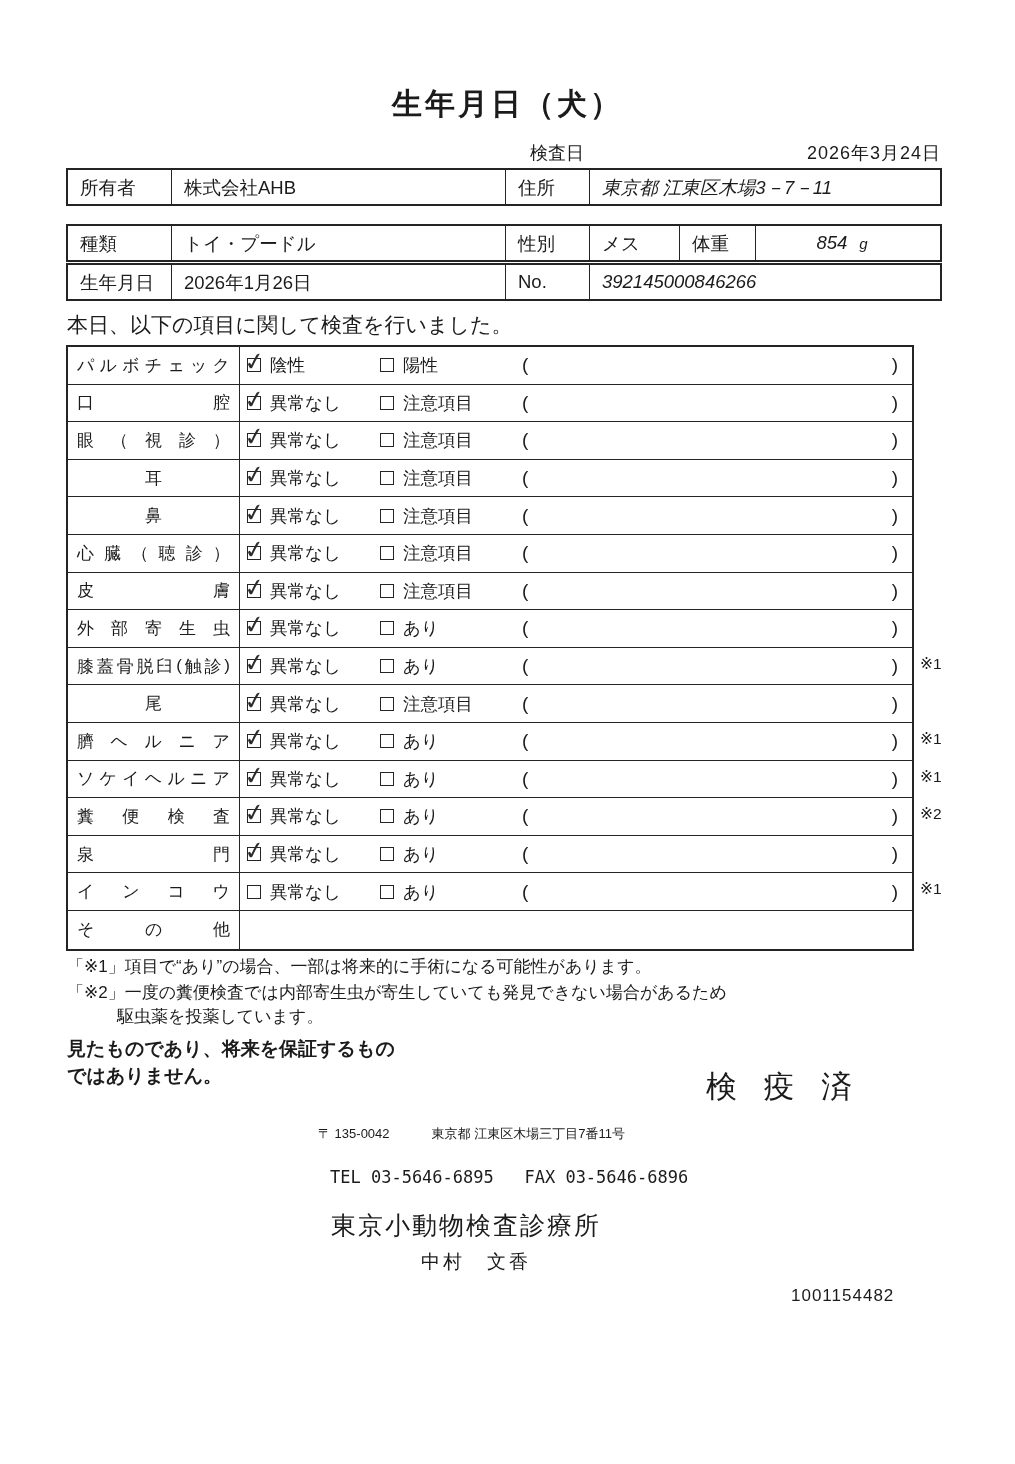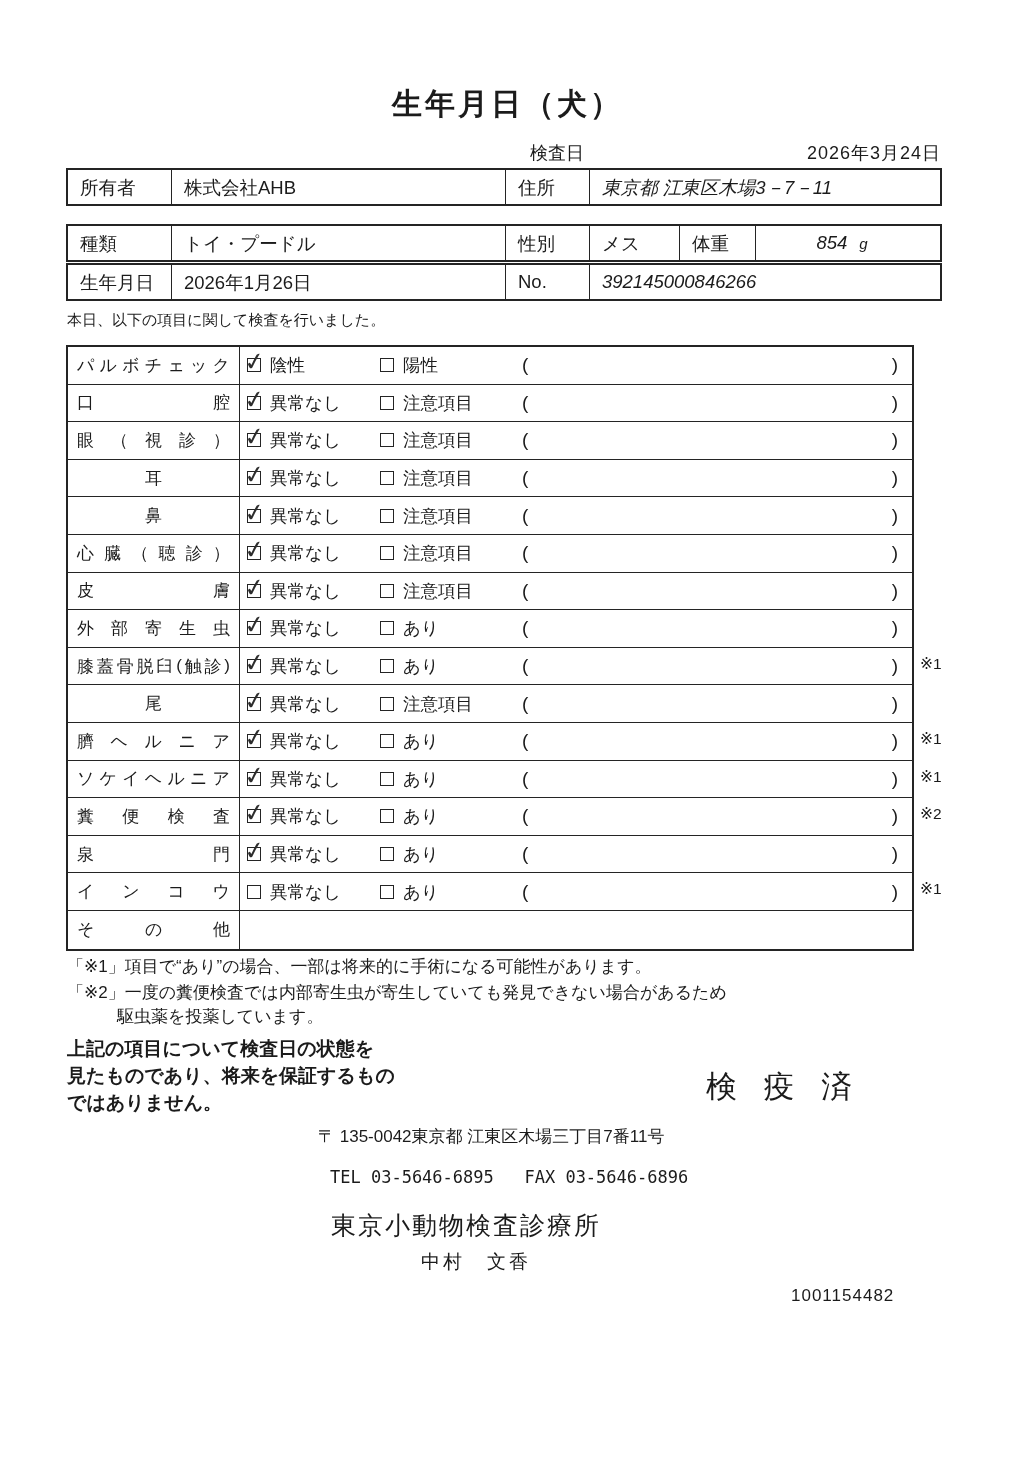--- a/index.html
+++ b/index.html
@@ -22,21 +22,21 @@
   .itable { position:absolute; left:66px; width:876px; border:2px solid #242424; display:grid; background:#fff; }
   .itA { top:168px; height:38px; grid-template-columns:104px 334px 84px 1fr; }
   .itB { top:224px; height:38px; grid-template-columns:104px 334px 84px 90px 76px 1fr; }
   .itC { top:263px; height:38px; grid-template-columns:104px 334px 84px 1fr; }
   .icell { height:100%; display:flex; align-items:center; padding-left:12px; font-size:18.5px;
            border-right:1.6px solid #242424; white-space:nowrap; overflow:hidden; }
   .icell.lastcol { border-right:none;font-style:italic; }
   .weight-cell { justify-content:center; padding-right:16px; gap:12px; padding-left:4px; }
   .weight-unit { font-size:15px; }
 
-  .intro { position:absolute; top:311px; left:67px; font-size:15px; }
+  .intro { position:absolute; top:311px; left:67px; font-size:21px; }
 
   
   .ctable { position:absolute; top:345px; left:66px; width:848px; border:2px solid #242424; background:#fff; }
   .crow { position:relative; display:flex; height:37.6px; border-bottom:1.6px solid #242424; align-items:stretch; }
   .crow:last-child { border-bottom:none; }
   .cl { width:172px; border-right:1.6px solid #242424; padding:0 9px; font-size:17px;
         display:flex; align-items:center; justify-content:space-between; white-space:nowrap; }
   .cl.single { justify-content:center; }
   .co { width:133px; display:flex; align-items:center; gap:9px; padding-left:7px; font-size:17.5px; }
   .co2 { width:135px; }
@@ -48,21 +48,21 @@
 
   .note1  { position:absolute; top:955px;  left:67px;  font-size:17px; }
   .note2a { position:absolute; top:981px;  left:67px;  font-size:17px; }
   .note2b { position:absolute; top:1005px; left:117px; font-size:17px; }
 
   .disclaimer { position:absolute; top:1035px; left:67px; font-size:19px; font-weight:600; line-height:27px; }
 
   .stamp { position:absolute; top:1066px; left:706px; font-size:31px; letter-spacing:9px;
            font-weight:500; white-space:nowrap; }
 
-  .postal-line { position:absolute; top:1125px; left:318px; font-size:17px; display:flex; white-space:nowrap; }
+  .postal-line { position:absolute; top:1125px; left:318px; font-size:13px; display:flex; gap:42px; white-space:nowrap; }
   .tel-line { position:absolute; top:1167px; left:330px; font-size:17px; white-space:pre;
               font-family:"DejaVu Sans Mono","Liberation Mono",monospace; }
   .clinic { position:absolute; top:1209px; left:331px; font-size:25px; letter-spacing:2px; font-weight:500; white-space:nowrap; }
   .vet { position:absolute; top:1249px; left:421px; font-size:19px; letter-spacing:3px; white-space:nowrap; }
   .docnum { position:absolute; top:1286px; left:791px; font-size:17px; letter-spacing:1px; }
 </style>
 </head>
 <body>
 
 <div class="page">
@@ -454,21 +454,20 @@
     </div>
     <span class="cn"></span>
   </div>
 </div>
 
   <div class="note1">「※1」項目で“あり”の場合、一部は将来的に手術になる可能性があります。</div>
   <div class="note2a">「※2」一度の糞便検査では内部寄生虫が寄生していても発見できない場合があるため</div>
   <div class="note2b">駆虫薬を投薬しています。</div>
 
   <div class="disclaimer">
-    <div>上記の項目について検査日の状態を</div>
     <div>見たものであり、将来を保証するもの</div>
     <div>ではありません。</div>
   </div>
 
   <div class="stamp">検 疫 済</div>
 
   <div class="postal-line">
     <span>〒 135-0042</span>
     <span>東京都 江東区木場三丁目7番11号</span>
   </div>

